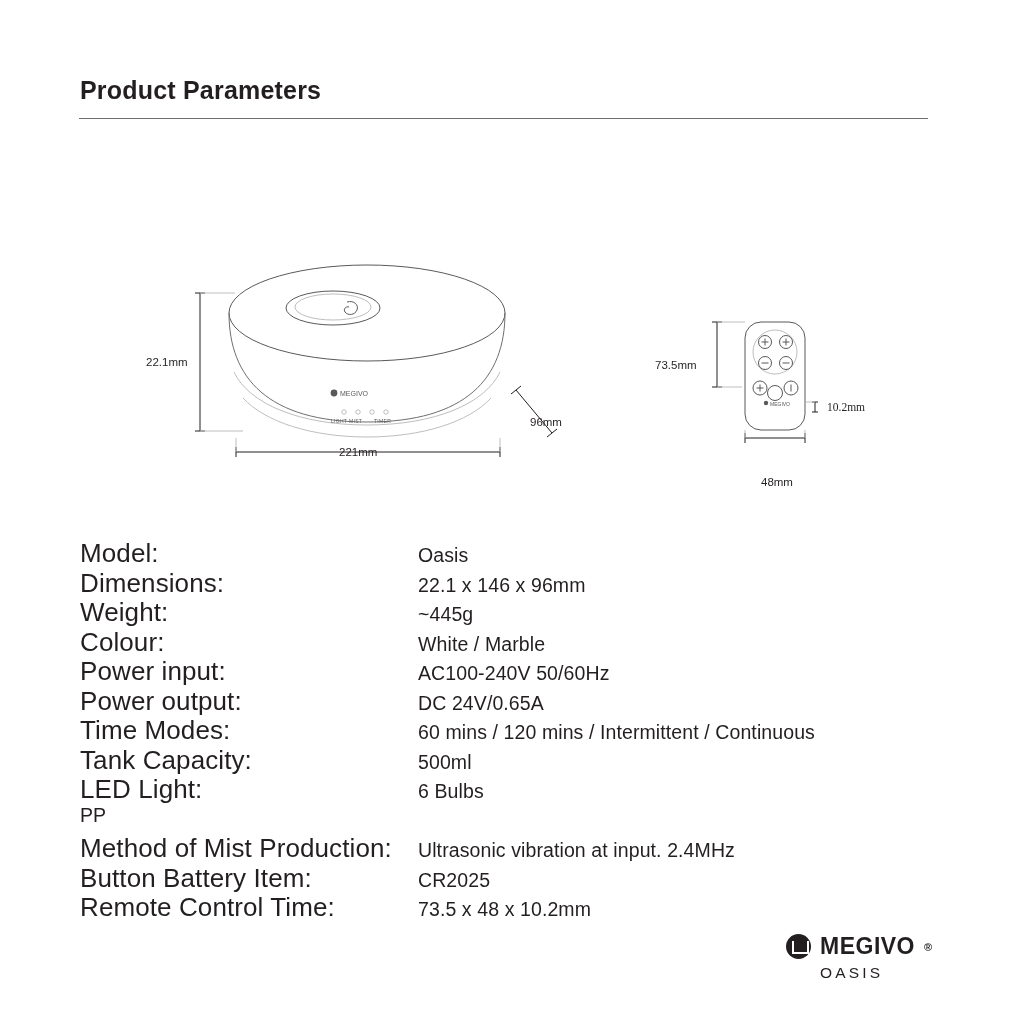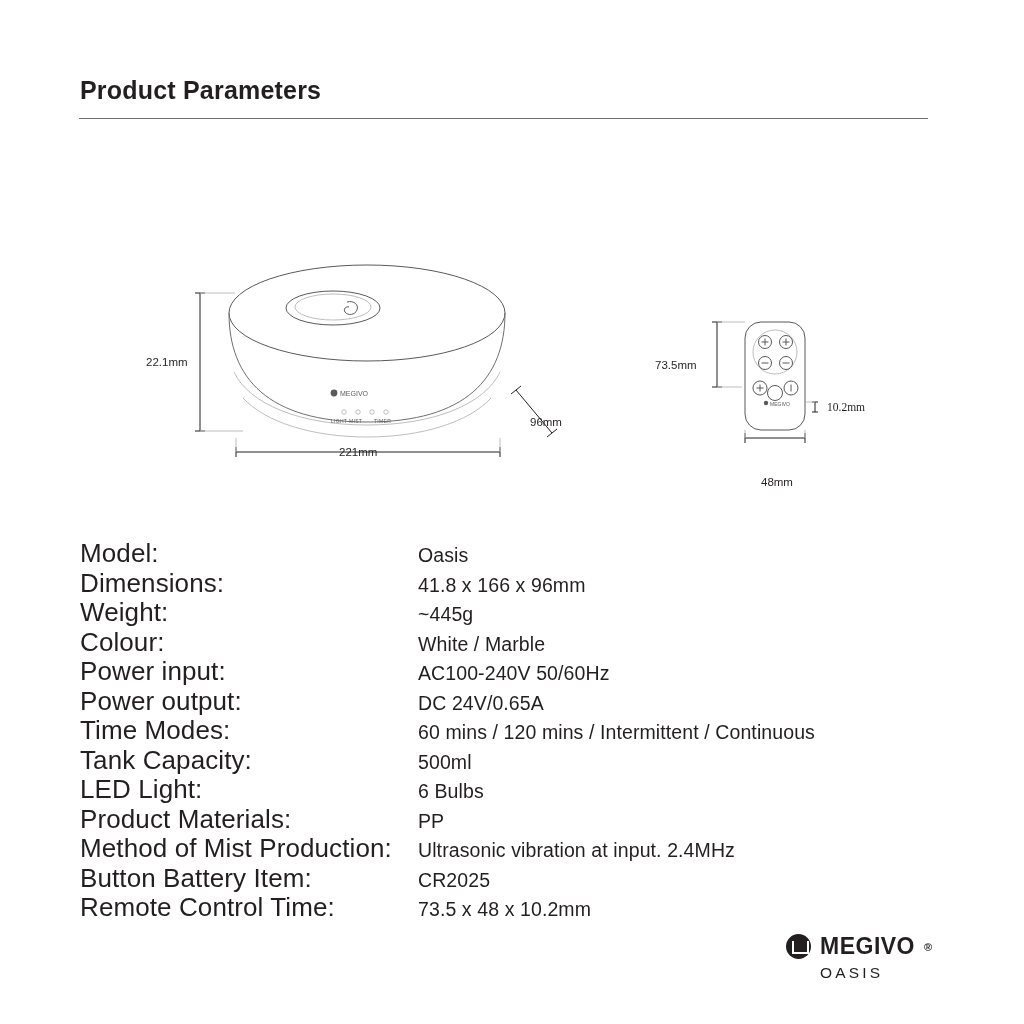--- a/index.html
+++ b/index.html
@@ -234,21 +234,21 @@
     <div class="dim-label" style="left:827px; top:251px;font-family:Liberation Serif, serif;">10.2mm</div>
   </div>
 
   <div class="specs">
     <div class="spec-row">
       <div class="spec-key">Model:</div>
       <div class="spec-val">Oasis</div>
     </div>
     <div class="spec-row">
       <div class="spec-key">Dimensions:</div>
-      <div class="spec-val">41.8 x 166 x 96mm</div>
+      <div class="spec-val">22.1 x 146 x 96mm</div>
     </div>
     <div class="spec-row">
       <div class="spec-key">Weight:</div>
       <div class="spec-val">~445g</div>
     </div>
     <div class="spec-row">
       <div class="spec-key">Colour:</div>
       <div class="spec-val">White / Marble</div>
     </div>
     <div class="spec-row">
@@ -265,21 +265,20 @@
     </div>
     <div class="spec-row">
       <div class="spec-key">Tank Capacity:</div>
       <div class="spec-val">500ml</div>
     </div>
     <div class="spec-row">
       <div class="spec-key">LED Light:</div>
       <div class="spec-val">6 Bulbs</div>
     </div>
     <div class="spec-row">
-      <div class="spec-key">Product Materials:</div>
       <div class="spec-val">PP</div>
     </div>
     <div class="spec-row">
       <div class="spec-key">Method of Mist Production:</div>
       <div class="spec-val">Ultrasonic vibration at input. 2.4MHz</div>
     </div>
     <div class="spec-row">
       <div class="spec-key">Button Battery Item:</div>
       <div class="spec-val">CR2025</div>
     </div>

